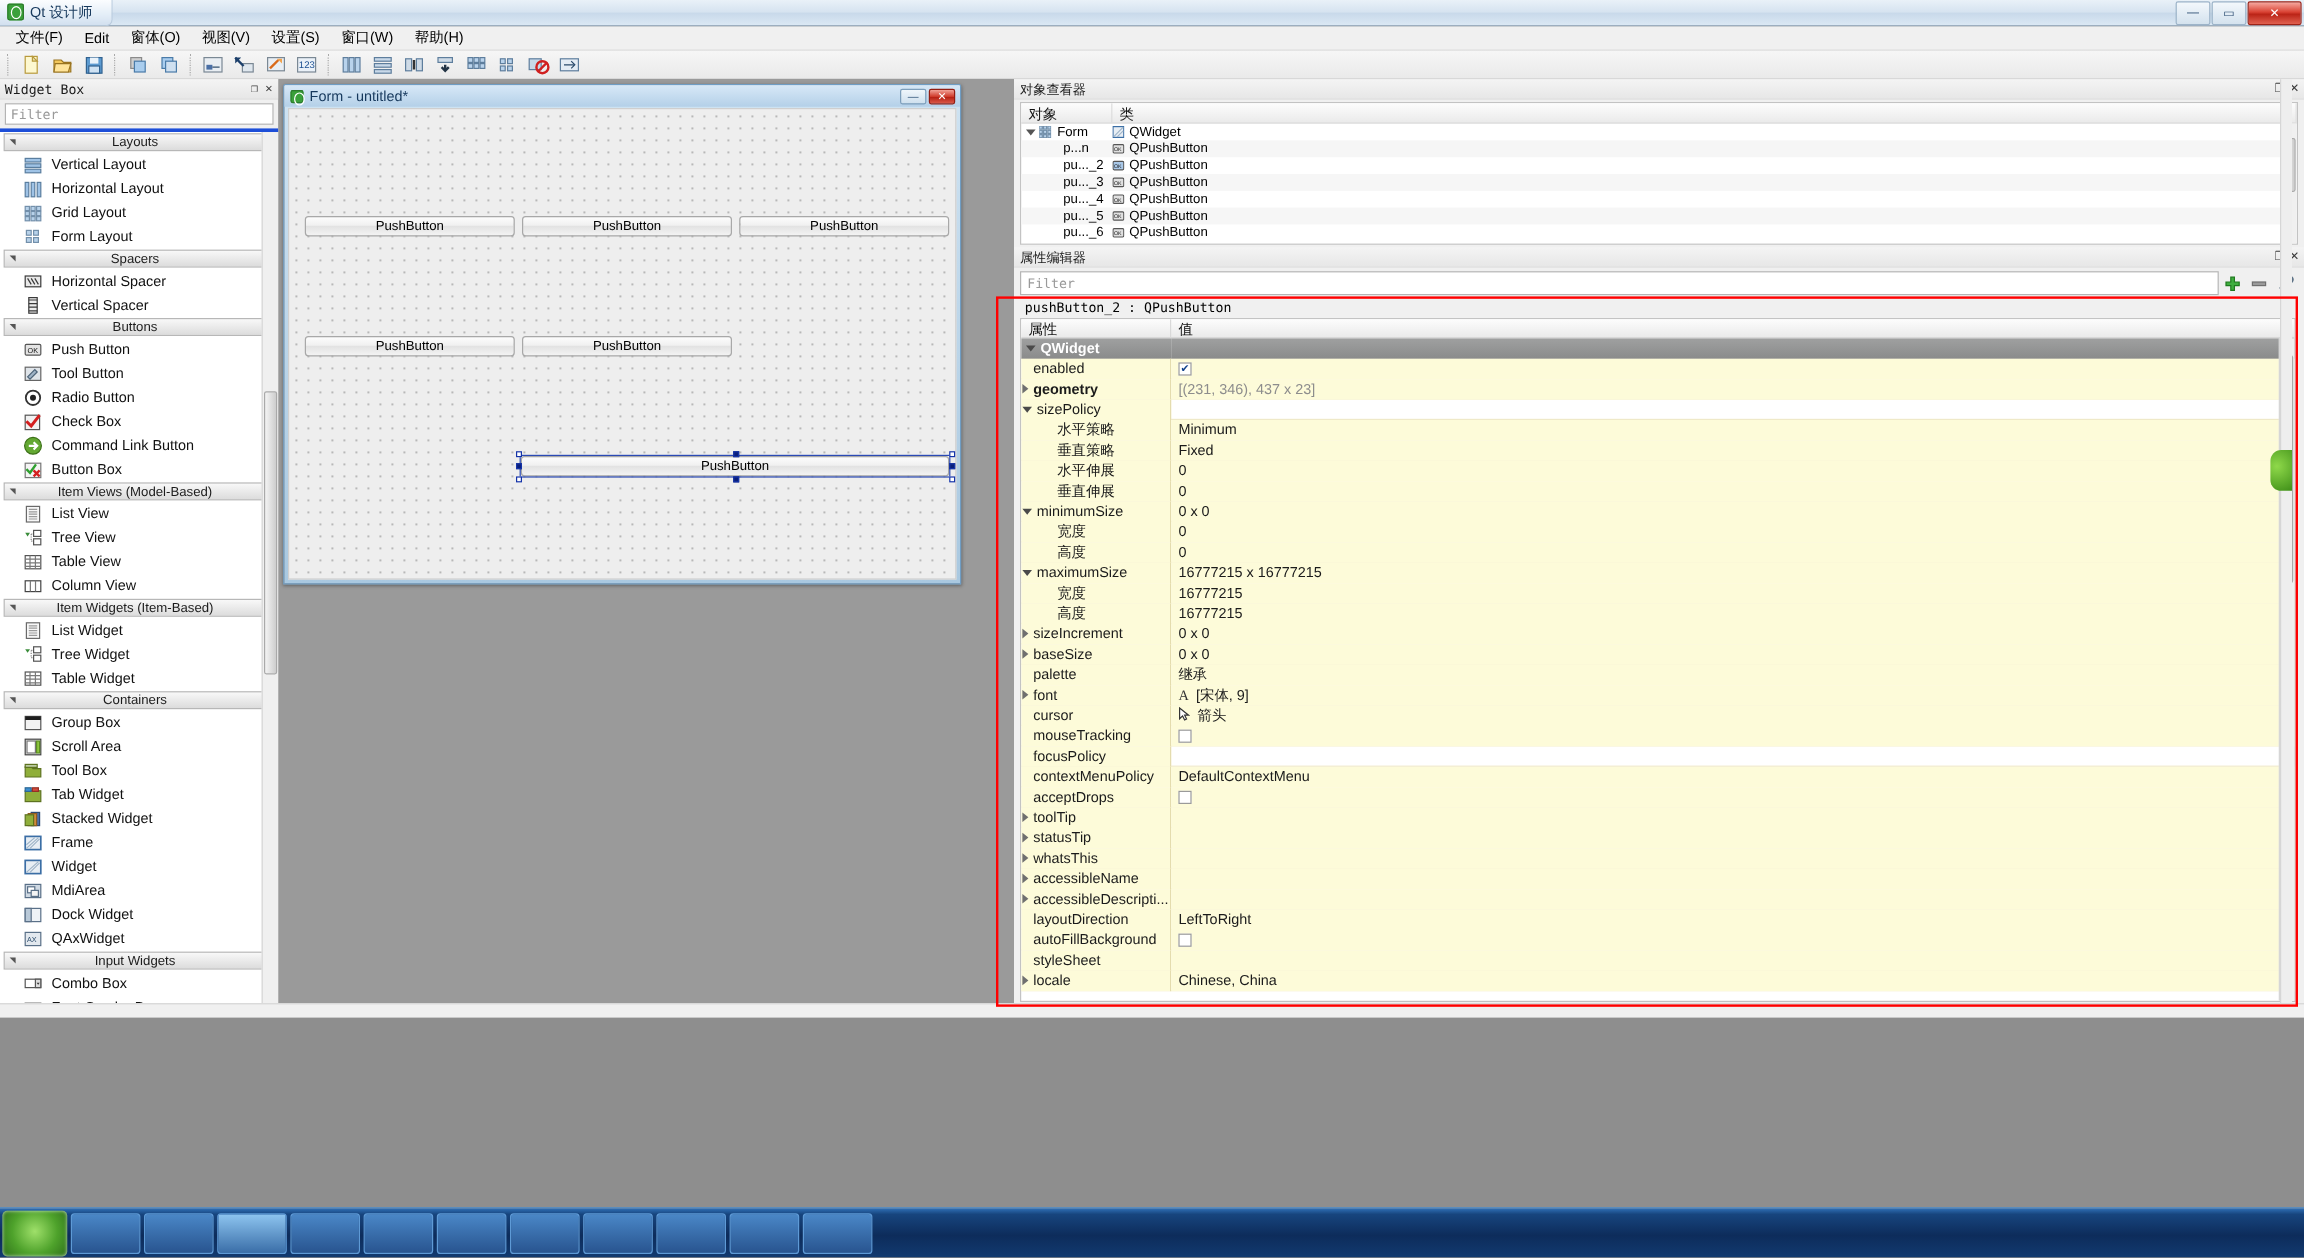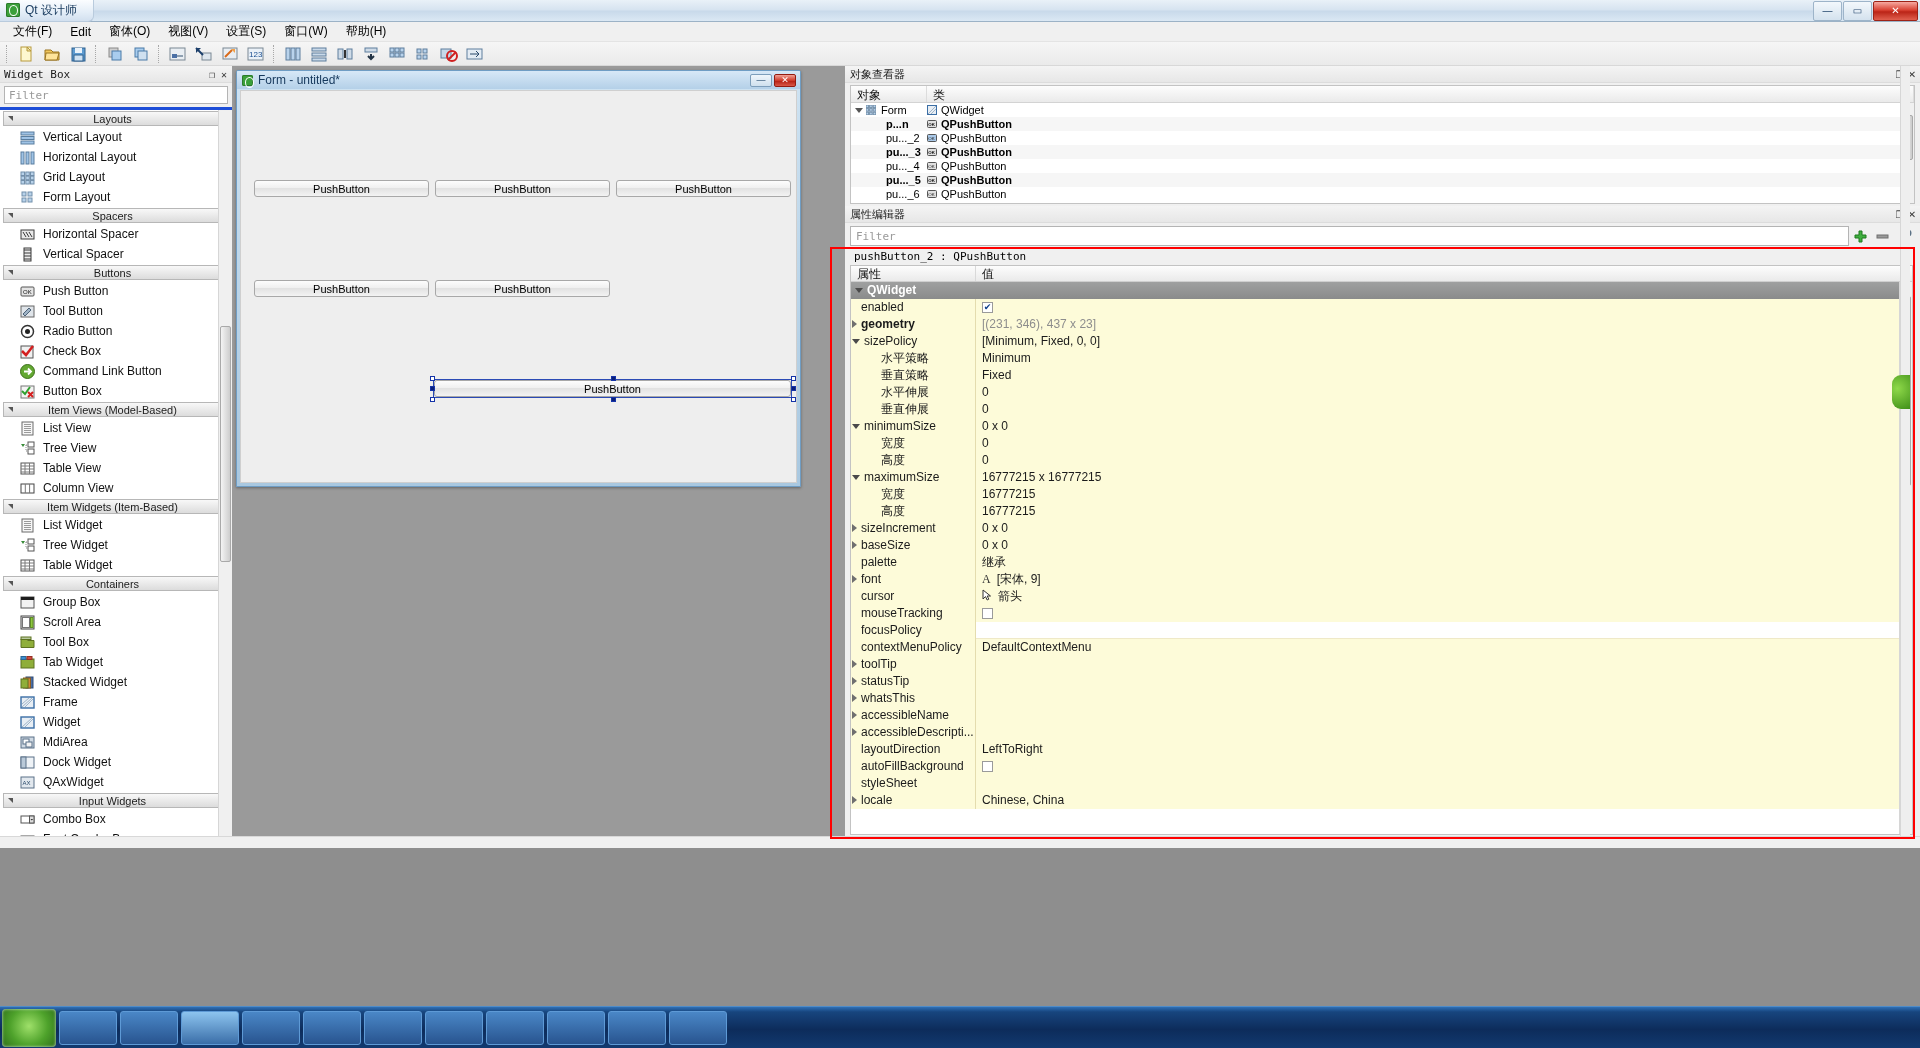--- a/index.html
+++ b/index.html
@@ -200,21 +200,21 @@
     position:absolute; left:5px; top:19px; right:5px; bottom:2px;
     background:#fff; border:1px solid #c3c3c3; overflow:hidden;
   }
   .oi-colhead {
     display:flex; height:17px;
     background: linear-gradient(to bottom,#fdfdfd,#eaeaea);
     border-bottom:1px solid #d3d3d3; font-size:12px; color:#111;
   }
   .oi-colhead div { padding: 1px 0 0 6px; border-right:1px solid #dcdcdc; }
   .oi-row { display:flex; height:14px; font-size:11px; align-items:center; }
-  .oi-row.alt { background:#f6f6f6;font-weight:bold; }
+  .oi-row.alt { background:#f6f6f6; }
   .oi-obj { width:76px; padding-left:4px; display:flex; align-items:center; gap:3px; }
   .oi-cls { display:flex; align-items:center; gap:4px; }
   .tri {
     width:0;height:0;border-left:4px solid transparent;border-right:4px solid transparent;
     border-top:5px solid #555;
   }
   .mini-ico { width:10px; height:10px; flex:none; }
 
   .propeditor { position:absolute; left:0; top:140px; width:1075px; height:630px; }
   .pe-head {
@@ -1035,23 +1035,20 @@
           </div>
           <div class="v muted">
             <span>[(231, 346), 437 x 23]</span>
           </div>
         </div>
         <div class="pe-row">
           <div class="k ind1">
             <span class="tri-d"></span>
             <span>sizePolicy</span>
           </div>
-          <div class="v">
-            <span>[Minimum, Fixed, 0, 0]</span>
-          </div>
         </div>
         <div class="pe-row">
           <div class="k ind2">
             <span>水平策略</span>
           </div>
           <div class="v">
             <span>Minimum</span>
           </div>
         </div>
         <div class="pe-row">
@@ -1193,20 +1190,30 @@
             <span>focusPolicy</span>
           </div>
         </div>
         <div class="pe-row">
           <div class="k ind1">
             <span class="tri-gap"></span>
             <span>contextMenuPolicy</span>
           </div>
           <div class="v">
             <span>DefaultContextMenu</span>
+          </div>
+        </div>
+        <div class="pe-row">
+          <div class="k ind1">
+            <span class="tri-gap"></span>
+            <span>acceptDrops</span>
+          </div>
+          <div class="v">
+            <span class="chk"></span>
+            <span></span>
           </div>
         </div>
         <div class="pe-row">
           <div class="k ind1">
             <span class="tri-r"></span>
             <span>toolTip</span>
           </div>
           <div class="v">
             <span></span>
           </div>

